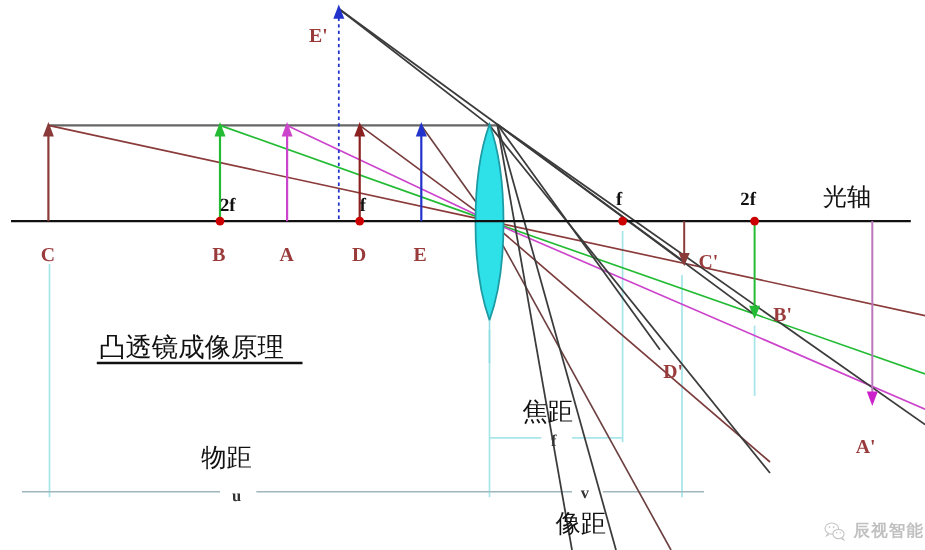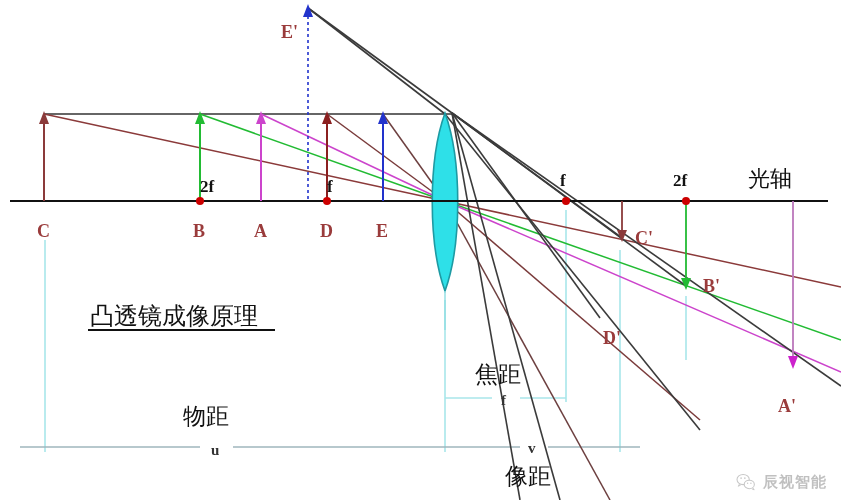--- a/index.html
+++ b/index.html
@@ -7,22 +7,22 @@
   body{
     width:841px;height:500px;background:#ffffff;
     font-family:"Liberation Serif", serif;
     overflow:hidden;position:relative;
   }
   #diagram-root{position:absolute;left:0;top:0;width:841px;height:500px;}
   svg{display:block;}
   .lbl{font-family:"Liberation Serif", serif;}
   .cjk{font-family:"DejaVu Sans", sans-serif;}
   .wm{
-    position:absolute;right:14px;bottom:8px;
-    display:flex;align-items:flex-start;gap:7px;
+    position:absolute;right:1px;bottom:8px;
+    display:flex;align-items:flex-end;gap:7px;
     opacity:.55;
   }
   .wm-text{
     font-family:"DejaVu Sans", sans-serif;
     font-size:15px;color:#8d8d8d;letter-spacing:1px;font-weight:bold;
   }
   .wm-icon{width:20px;height:18px;}
 </style>
 </head>
 <body>

